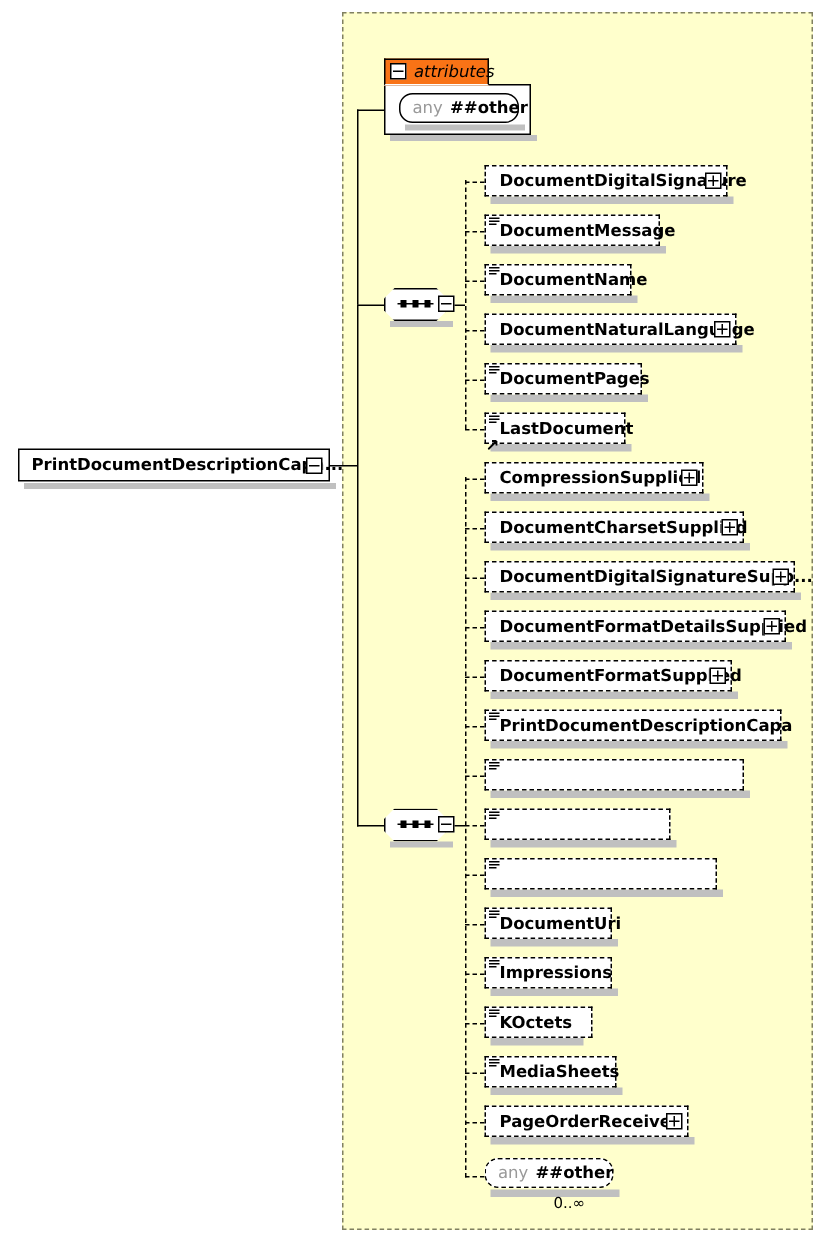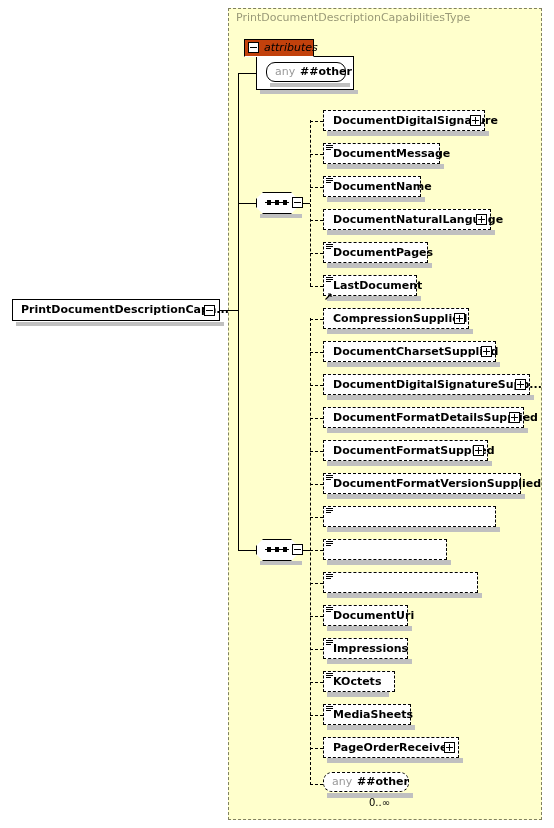--- a/index.html
+++ b/index.html
@@ -144,27 +144,27 @@
     left: 256px;
     top: 56px;
     width: 98px;
     height: 34px;
     border: 1px solid #000000;
     background: #ffffff;
     box-sizing: border-box;
   }
   #attr-tab {
     position: absolute;
-    left: 244px;
+    left: 256px;
     top: 39px;
     width: 70px;
     height: 18px;
     border: 1px solid #000000;
     border-bottom: 1px solid #ffffff;
-    background: #c2410c;
+    background: #f97316;
     box-sizing: border-box;
     font-size: 11px;
     font-style: italic;
     color: #000000;
     line-height: 16px;
   }
   #attr-tab .lbl { left: 19px; font-weight: normal; font-style: italic; line-height: 16px; }
 
   
   .any-node {
@@ -261,21 +261,20 @@
     width: 0;
     border-left: 1px dashed #000000;
   }
 </style>
 </head>
 <body>
 
 <div id="canvas">
 
   <div class="type-box"></div>
-  <div class="type-title">PrintDocumentDescriptionCapabilitiesType</div>
 
   <div class="shadow" style="left:16px; top:322px; width:208px; height:4px;"></div>
   <div class="node solid-node" id="root-el">
     <span class="lbl">PrintDocumentDescriptionCapa...</span>
     <span class="pm" style="right:4px; top:5px;"></span>
   </div>
 
   <div class="hline" style="left:220px; top:310px; width:18px;"></div>
   <div class="vline" style="left:238px; top:203px; height:348px;"></div>
   <div class="hline" style="left:238px; top:203px; width:18px;"></div>
@@ -407,21 +406,21 @@
         <span class="pm plus" style="right: 3px; top: 4px;"></span>
       </div>
       <div class="hdash" style="left: 310px; top: 451px; width: 13px;"></div>
       <div class="shadow" style="left: 327px; top: 494px; width: 198px; height: 5px;"></div>
       <div class="node dashed-node" style="left: 323px; top: 473px; width: 198px;">
         <span class="stype">
           <i></i>
           <i></i>
           <i></i>
         </span>
-        <span class="lbl">DocumentFormatVersionSupplied</span>
+        <span class="lbl">PrintDocumentDescriptionCapa</span>
       </div>
       <div class="hdash" style="left: 310px; top: 484px; width: 13px;"></div>
       <div class="shadow" style="left: 327px; top: 527px; width: 173px; height: 5px;"></div>
       <div class="node dashed-node" style="left: 323px; top: 506px; width: 173px;">
         <span class="stype">
           <i></i>
           <i></i>
           <i></i>
         </span>
       </div>

